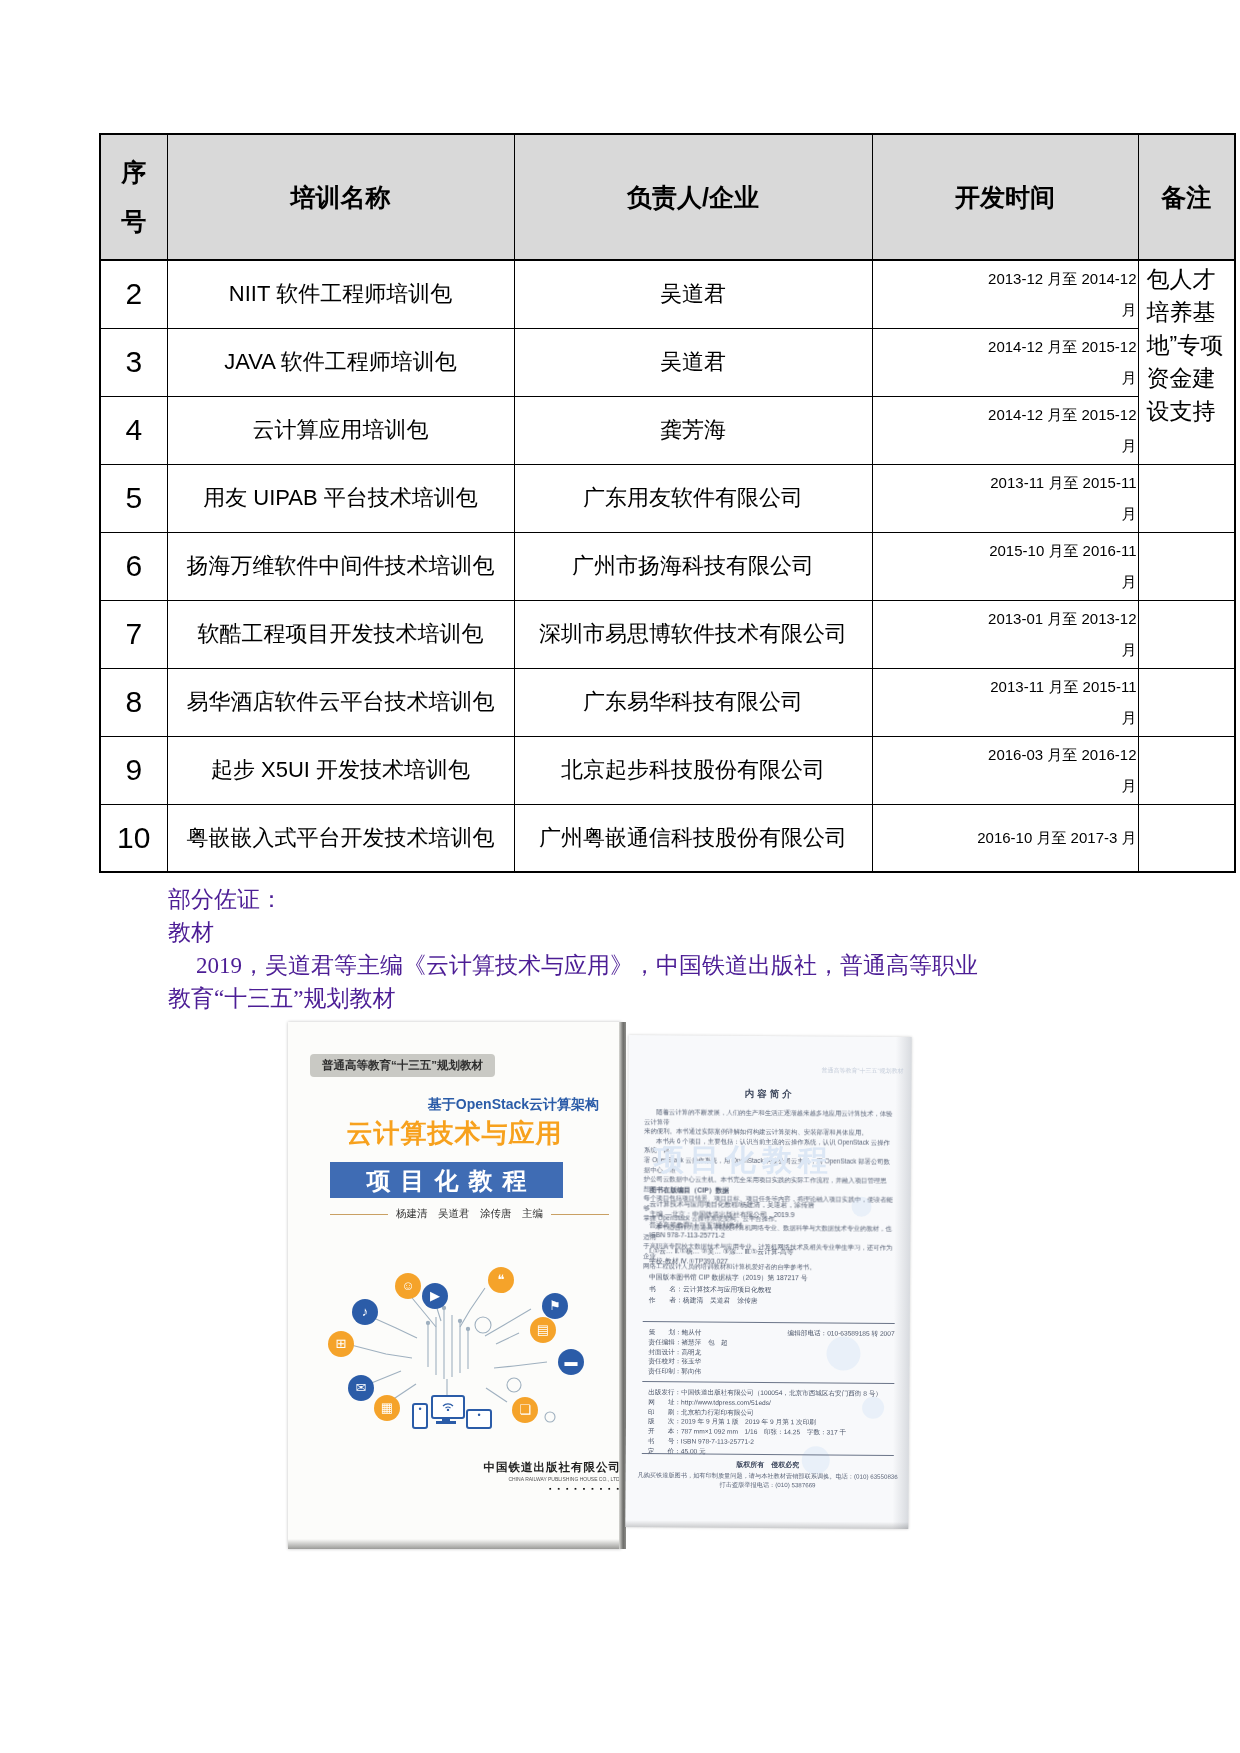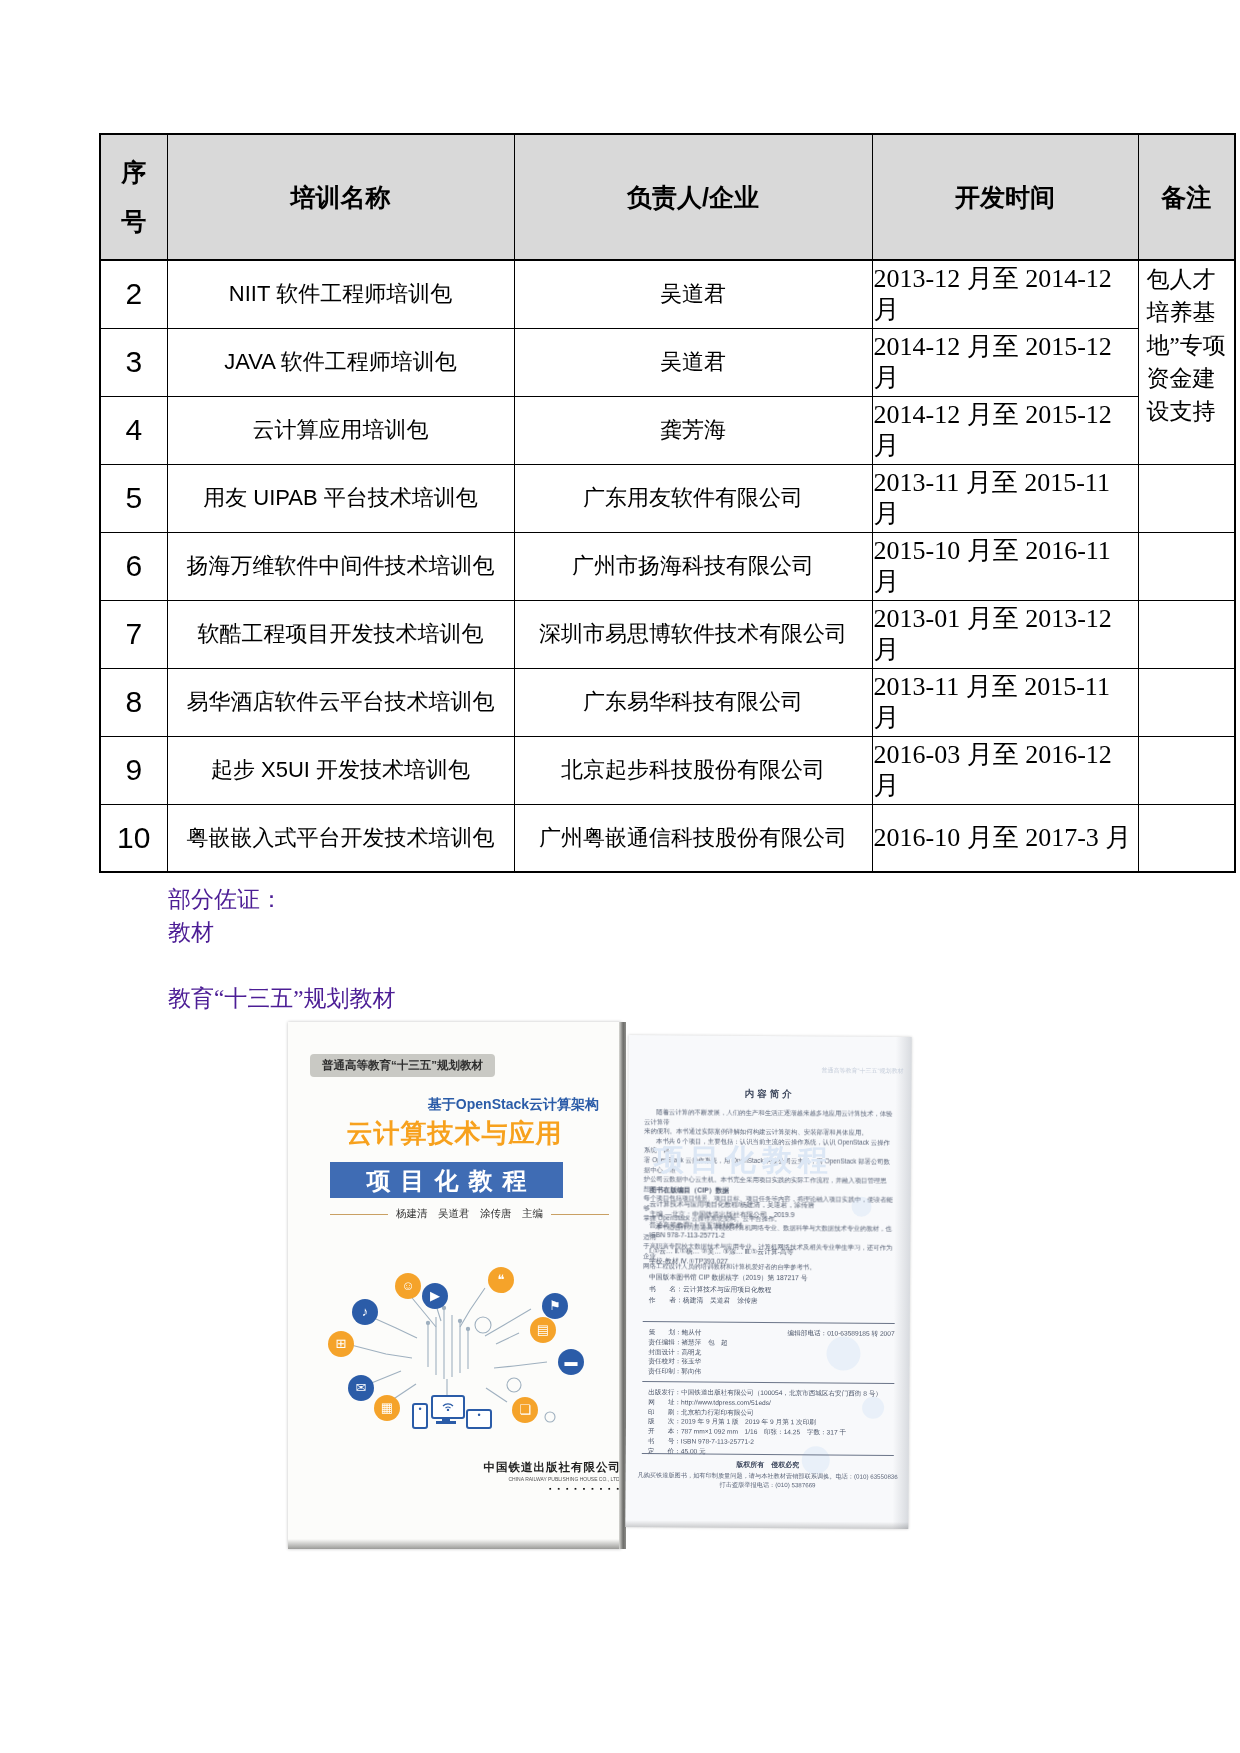--- a/index.html
+++ b/index.html
@@ -9,22 +9,22 @@
   
   #training-table{position:absolute;left:55px;top:133px;width:1135px;border-collapse:collapse;table-layout:fixed;}
   #training-table td,#training-table th{border:1.5px solid #000;overflow:hidden;}
   #training-table{border:2.5px solid #000;margin-left:44px;}
   #training-table th{background:#d9d9d9;font-weight:bold;font-size:25px;text-align:center;vertical-align:middle;}
   #training-table tr.hdr{height:126px;}
   #training-table tr.row{height:68px;}
   #training-table tr.hdr th{border-bottom:2.5px solid #000;}
   td.c-no{font-size:30px;font-weight:400;text-align:center;vertical-align:middle;}
   td.c-name,td.c-owner{font-size:22px;text-align:center;vertical-align:middle;}
-  td.c-time{font-size:26px;text-align:left;vertical-align:middle;line-height:31px;font-family:Liberation Serif, serif;}
-  td.c-remark{font-size:23px;vertical-align:top;line-height:33px;padding:2px 0 0 8px;font-family:Liberation Serif, serif;}
+  td.c-time{font-size:15px;text-align:right;vertical-align:middle;line-height:31px;}
+  td.c-remark{font-size:23px;vertical-align:top;line-height:33px;padding:2px 0 0 8px;}
   .hdr-wrap{display:inline-block;width:28px;word-break:break-all;line-height:1.95;}
 
   
   .note-line{position:absolute;left:168px;font-family:"Liberation Serif","DejaVu Serif",serif;font-size:23px;color:#4c1d95;white-space:nowrap;}
 
   
   #photo{position:absolute;left:288px;top:1022px;width:634px;height:532px;}
   #cover{position:absolute;left:0;top:0;width:333px;height:527px;background:#fcfcfa;
          box-shadow:0 0 3px rgba(0,0,0,.25);}
   #cover::after{content:"";position:absolute;left:0;bottom:0;width:100%;height:10px;
@@ -180,20 +180,21 @@
       <td class="c-name">粤嵌嵌入式平台开发技术培训包</td>
       <td class="c-owner">广州粤嵌通信科技股份有限公司</td>
       <td class="c-time"><span>2016-10 月至 2017-3 月</span><span></span></td>
       <td></td>
     </tr>
   </tbody>
     </table>
 
   <div class="note-line" style="top:884px;">部分佐证：</div>
   <div class="note-line" style="top:917px;">教材</div>
+  <div class="note-line" style="top:950px;left:196px;">2019，吴道君等主编《云计算技术与应用》，中国铁道出版社，普通高等职业</div>
   <div class="note-line" style="top:983px;">教育“十三五”规划教材</div>
 
   <div id="photo">
 
     <div id="cover">
       <div id="series-badge">普通高等教育“十三五”规划教材</div>
       <div id="cover-subtitle">基于OpenStack云计算架构</div>
       <div id="cover-title">云计算技术与应用</div>
       <div id="cover-title-box">项目化教程</div>
       <div id="cover-authors">杨建清　吴道君　涂传唐　主编</div>

